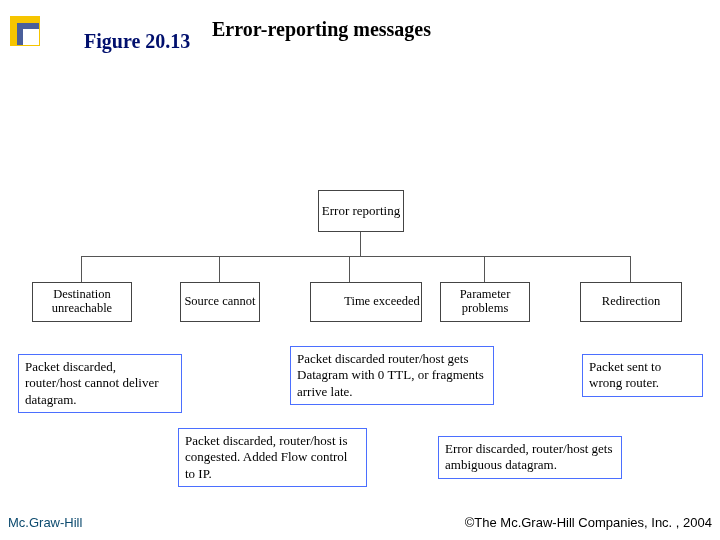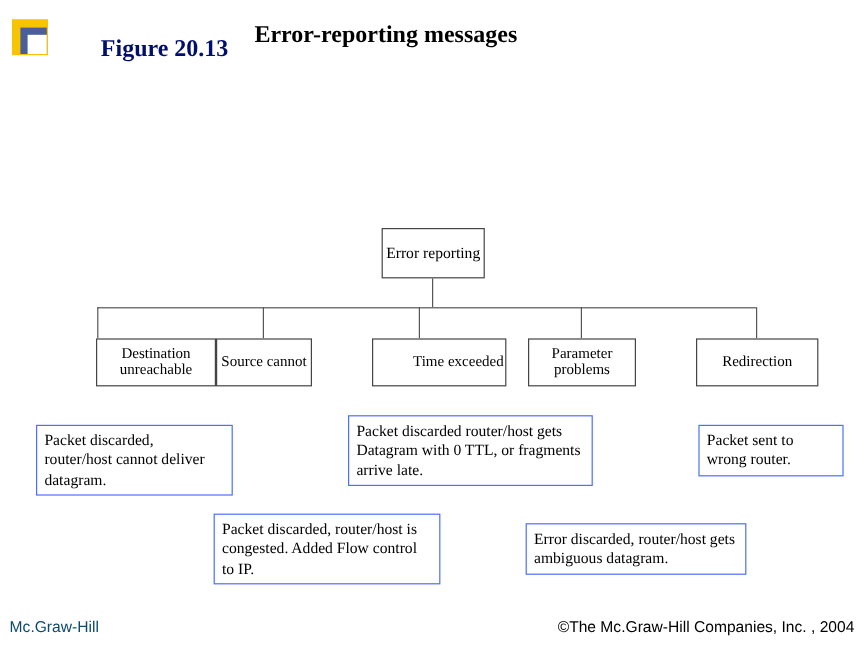--- a/index.html
+++ b/index.html
@@ -83,42 +83,42 @@
     height: 38px;
     border: 1px solid #444;
     background: #fff;
     font-size: 12.5px;
     text-align: center;
     display: flex;
     align-items: center;
     justify-content: center;
     line-height: 1.1;
   }
-  .leaf1 { left: 32px;  width: 98px; margin-left: 48px; }
+  .leaf1 { left: 32px;  width: 98px; }
   .leaf2 { left: 180px; width: 78px; }
   .leaf3 { left: 310px; width: 78px; padding-left: 32px; }
   .leaf4 { left: 440px; width: 88px; }
   .leaf5 { left: 580px; width: 100px; }
 
   
   .vline, .hline { position: absolute; background: #555; }
   .vline { width: 1px; }
   .hline { height: 1px; }
 
   
   .anno {
     position: absolute;
     border: 1px solid #4b6fff;
     padding: 4px 6px;
     font-family: "Comic Sans MS", "Segoe Script", cursive;
     font-size: 13px;
     line-height: 1.25;
     background: #fff;
   }
-  .anno1 { top: 354px; left: 18px;  width: 150px; margin-left: 12px; }
+  .anno1 { top: 354px; left: 18px;  width: 150px; }
   .anno2 { top: 428px; left: 178px; width: 175px; }
   .anno3 { top: 346px; left: 290px; width: 190px; }
   .anno4 { top: 436px; left: 438px; width: 170px; }
   .anno5 { top: 354px; left: 582px; width: 107px; }
 
   
   .footer-left {
     position: absolute;
     bottom: 10px;
     left: 8px;

